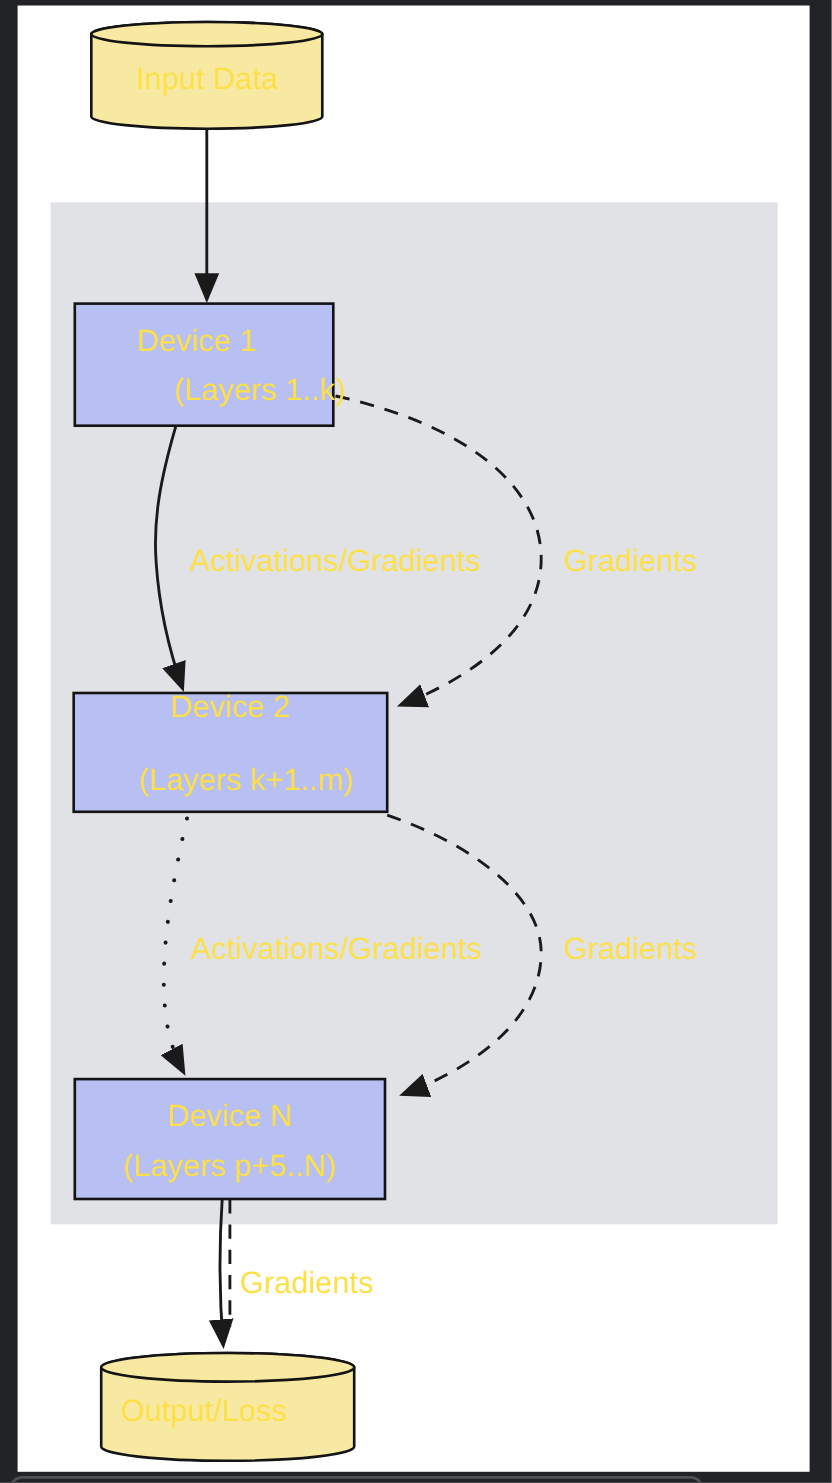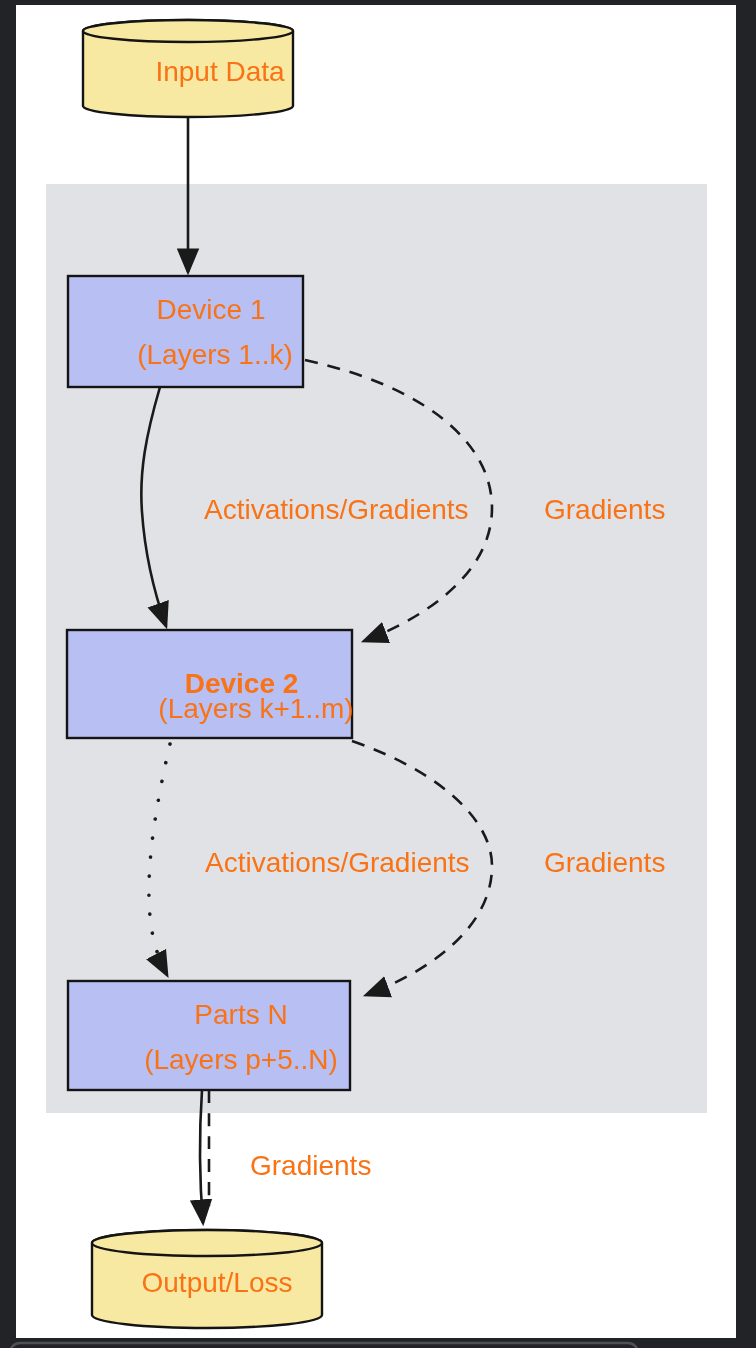--- a/index.html
+++ b/index.html
@@ -9,23 +9,22 @@
     font-family:"Liberation Sans","DejaVu Sans",sans-serif;
     position:relative;overflow:hidden;
   }
   #canvas{position:absolute;left:0;top:0;width:756px;height:1348px;}
   svg{position:absolute;left:0;top:0;display:block;}
   .edge{fill:none;stroke:#1a1a1a;stroke-width:2.6px;}
   .edge.dashed{stroke-dasharray:13 10;}
   .edge.dotted{stroke-dasharray:0.1 19;stroke-linecap:round;stroke-width:3.6px;}
   .shape{stroke:#141414;stroke-width:2.4px;}
   .label{
-    position:absolute;color:#f97316;font-size:28px;line-height:31px;
+    position:absolute;color:#fde047;font-size:28px;line-height:31px;
     white-space:nowrap;
-    padding-left:32px;
   }
   .centered{text-align:center;}
 </style>
 </head>
 <body>
 
 <div id="canvas">
 
   <svg width="756" height="1348" viewBox="0 0 756 1348">
     <defs>
@@ -65,31 +64,31 @@
     <g>
       <path class="shape" d="M92,1243 A115,13 0 0 1 322,1243 L322,1315 A115,13 0 0 1 92,1315 Z" fill="#f8e9a2"></path>
       <ellipse class="shape" cx="207" cy="1243" rx="115" ry="13" fill="#f8e9a2"></ellipse>
     </g>
   </svg>
 
   <div class="label centered" style="left:83px;top:56px;width:210px;">Input Data</div>
 
 
   <div class="label centered" style="left:68px;top:294px;width:222px;">Device 1</div>
-  <div class="label centered" style="left:68px;top:339px;width:230px;">(Layers 1..k)</div>
+  <div class="label centered" style="left:84px;top:339px;width:230px;text-align:right;">(Layers 1..k)</div>
 
   <div class="label" style="left:172px;top:494px;">Activations/Gradients</div>
   <div class="label" style="left:512px;top:494px;">Gradients</div>
 
-  <div class="label centered" style="left:67px;top:668px;width:285px;font-weight:bold;">Device 2</div>
+  <div class="label centered" style="left:67px;top:627px;width:285px;">Device 2</div>
   <div class="label centered" style="left:67px;top:693px;width:314px;">(Layers k+1..m)</div>
 
   <div class="label" style="left:173px;top:847px;">Activations/Gradients</div>
   <div class="label" style="left:512px;top:847px;">Gradients</div>
 
-  <div class="label centered" style="left:68px;top:999px;width:282px;">Parts N</div>
+  <div class="label centered" style="left:68px;top:999px;width:282px;">Device N</div>
   <div class="label centered" style="left:68px;top:1044px;width:282px;">(Layers p+5..N)</div>
 
   <div class="label" style="left:218px;top:1150px;">Gradients</div>
 
   <div class="label centered" style="left:92px;top:1267px;width:186px;">Output/Loss</div>
 
 </div>
 
 </body></html>

